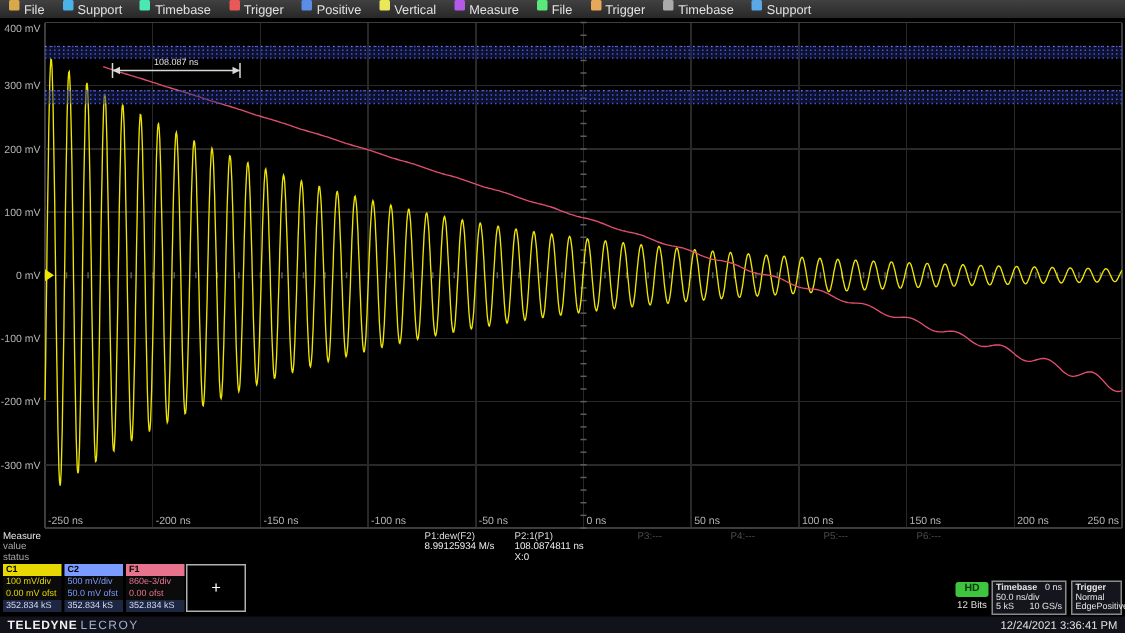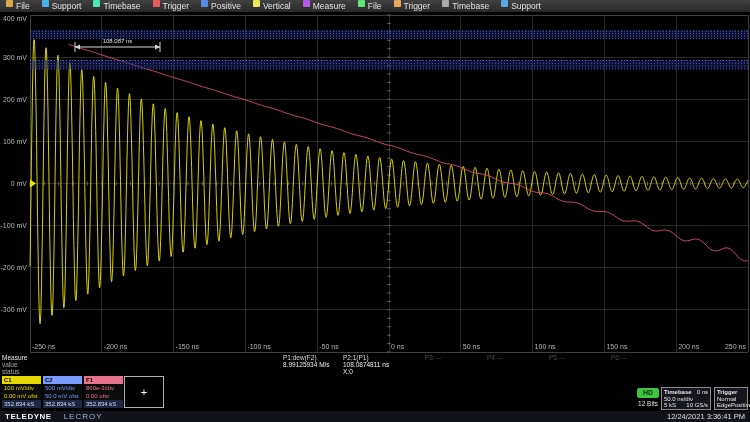--- a/index.html
+++ b/index.html
@@ -18,21 +18,21 @@
   .chan-row{height:8px;line-height:8px;font-size:6px;padding:0 2px;white-space:nowrap}
   .chan-row-samples{background:#1e2742;color:#d3dcf5}
   .preview{position:absolute;left:124px;top:376px;width:40px;height:32px;background:#000;border:1px solid #b0b0b0;color:#fff;display:flex;align-items:center;justify-content:center;font-size:11px}
   .hd-badge{position:absolute;left:637px;top:388px;width:22px;height:10px;background:#3ec43e;color:#083808;font-size:7px;font-weight:bold;text-align:center;line-height:10px;border-radius:2px}
   .bits-label{position:absolute;left:632px;top:400px;width:32px;font-size:6.5px;color:#e0e0e0;text-align:center}
   .tb-box{position:absolute;left:661px;top:387px;width:50px;height:23px;border:1px solid #8a8a8a;background:#15151d;padding:1px 2px;font-size:6px;color:#e6e6e6}
   .trig-box{position:absolute;left:714px;top:387px;width:34px;height:23px;border:1px solid #8a8a8a;background:#15151d;padding:1px 2px;font-size:6px;color:#e6e6e6}
   .box-row{display:flex;justify-content:space-between;line-height:6.5px;white-space:nowrap}
   .bold{font-weight:bold}
   .footer{position:absolute;left:0;top:411px;width:750px;height:11px;background:#12121a;display:flex;align-items:center;justify-content:space-between;padding:0 5px}
-  .brand{display:flex;gap:12px;align-items:flex-end}
+  .brand{display:flex;gap:2px;align-items:flex-end}
   .brand1{font-size:8px;font-weight:bold;color:#f2f2f2;letter-spacing:.5px}
   .brand2{font-size:8px;color:#9fb2d8;letter-spacing:1px}
   .datetime{font-size:7.5px;color:#e0e0e0}
 </style>
 </head>
 <body>
 
 <div class="menubar" id="menubar">
     <div class="menu-item">
       <span class="menu-icon" style="background: rgb(217, 168, 74);"></span>

